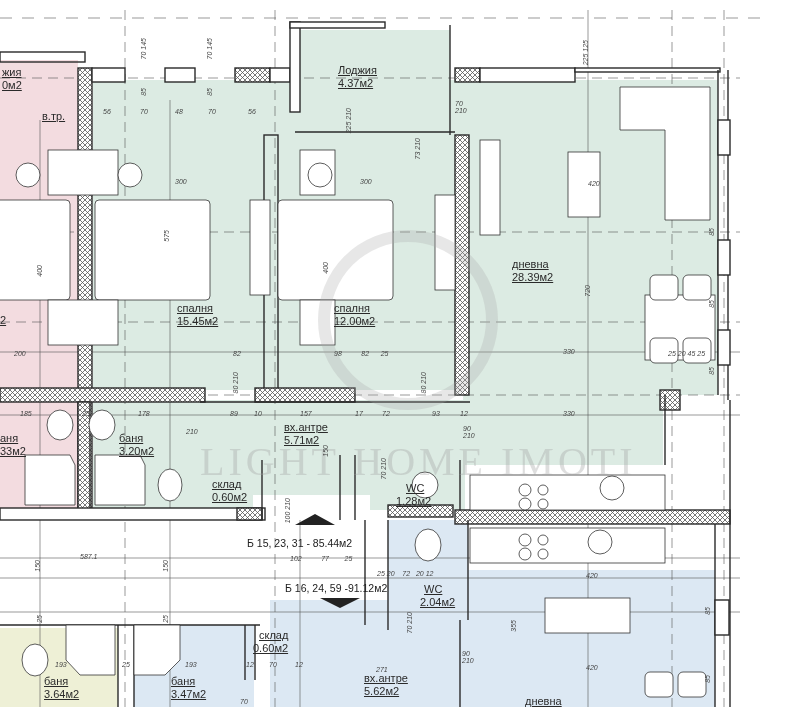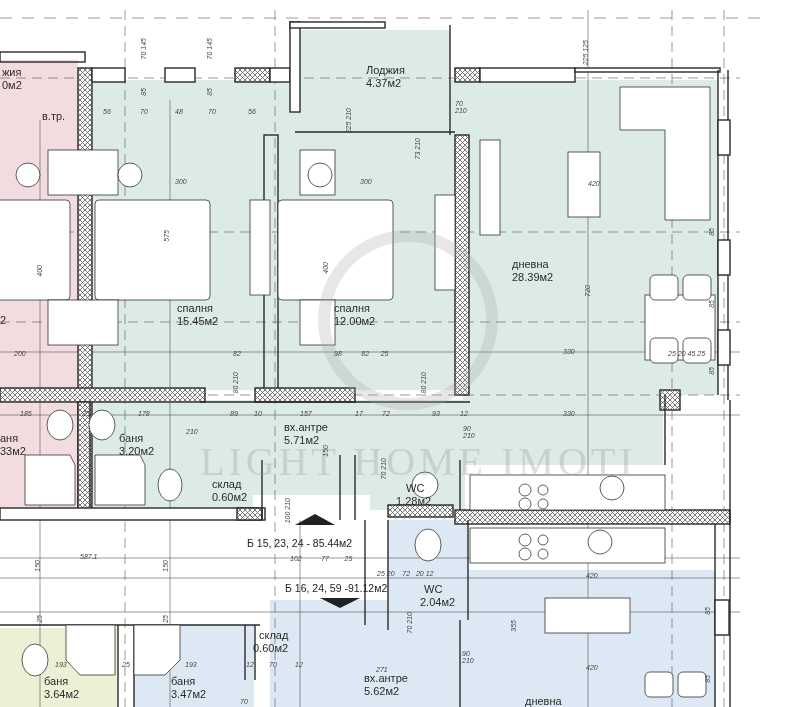--- a/index.html
+++ b/index.html
@@ -1,18 +1,18 @@
 <!DOCTYPE html>
 <html><head>
 <meta charset="utf-8">
 <style>
   html, body { margin:0; padding:0; background:#ffffff; }
   body { width:800px; height:707px; position:relative; overflow:hidden; font-family:"Liberation Sans", sans-serif; color:#222; }
   .plan { position:absolute; left:0; top:0; width:800px; height:707px; }
-  .lbl { position:absolute; font-size:11px; line-height:13px; color:#2a2a2a; white-space:nowrap; font-family:"Liberation Sans", sans-serif; }
+  .lbl { position:absolute; font-size:11px; line-height:13px; color:#2a2a2a; white-space:nowrap; font-family:"Liberation Sans", sans-serif;text-decoration:underline; }
   .dim { position:absolute; font-size:7px; color:#444; font-style:italic; font-family:"Liberation Sans", sans-serif; white-space:nowrap; }
   .vdim { writing-mode: vertical-rl; transform: rotate(180deg); }
   .apt-lbl { position:absolute; font-size:10.5px; color:#222; white-space:nowrap; font-family:"Liberation Sans", sans-serif; }
   .watermark { position:absolute; left:200px; top:438px; font-family:"Liberation Serif", serif; font-size:40px; letter-spacing:4px; color:rgba(160,160,160,0.35); white-space:nowrap; }
   .wm-logo { position:absolute; left:318px; top:230px; width:180px; height:180px; border:12px solid rgba(170,170,170,0.28); border-radius:50%; box-sizing:border-box; }
 </style>
 </head>
 <body>
 
 <div class="plan">
@@ -178,21 +178,21 @@
   <div class="wm-logo"></div>
   <div class="watermark">LIGHT HOME IMOTI</div>
 
   <div class="lbl" style="left:2px;top:66px;">
     <div>жия</div>
       <div>0м2</div>
   </div>
   <div class="lbl" style="left:42px;top:110px;">в.тр.</div>
   <div class="lbl" style="left:0px;top:314px;">2</div>
 
-  <div class="lbl" style="left:338px;top:64px;margin-left:28px;">
+  <div class="lbl" style="left:338px;top:64px;">
     <div>Лоджия</div>
       <div>4.37м2</div>
   </div>
   <div class="lbl" style="left:177px;top:302px;">
     <div>спалня</div>
       <div>15.45м2</div>
   </div>
   <div class="lbl" style="left:334px;top:302px;">
     <div>спалня</div>
       <div>12.00м2</div>
@@ -236,21 +236,21 @@
   <div class="lbl" style="left:253px;top:629px;">
     <div style="padding-left:6px;">склад</div>
       <div>0.60м2</div>
   </div>
   <div class="lbl" style="left:364px;top:672px;">
     <div>вх.антре</div>
       <div>5.62м2</div>
   </div>
   <div class="lbl" style="left:525px;top:695px;">дневна</div>
 
-  <div class="apt-lbl" style="left:247px;top:537px;">Б 15, 23, 24 - 85.44м2</div>
+  <div class="apt-lbl" style="left:247px;top:537px;">Б 15, 23, 31 - 85.44м2</div>
   <div class="apt-lbl" style="left:285px;top:582px;">Б 16, 24, 59 -91.12м2</div>
 
   <div class="dim" style="left:103px;top:108px;">56</div>
   <div class="dim" style="left:140px;top:108px;">70</div>
   <div class="dim" style="left:175px;top:108px;">48</div>
   <div class="dim" style="left:208px;top:108px;">70</div>
   <div class="dim" style="left:248px;top:108px;">56</div>
   <div class="dim vdim" style="left:140px;top:38px;"><span>70</span> <span>145</span></div>
   <div class="dim vdim" style="left:206px;top:38px;"><span>70</span> <span>145</span></div>
   <div class="dim vdim" style="left:582px;top:40px;"><span>225</span> <span>125</span></div>

